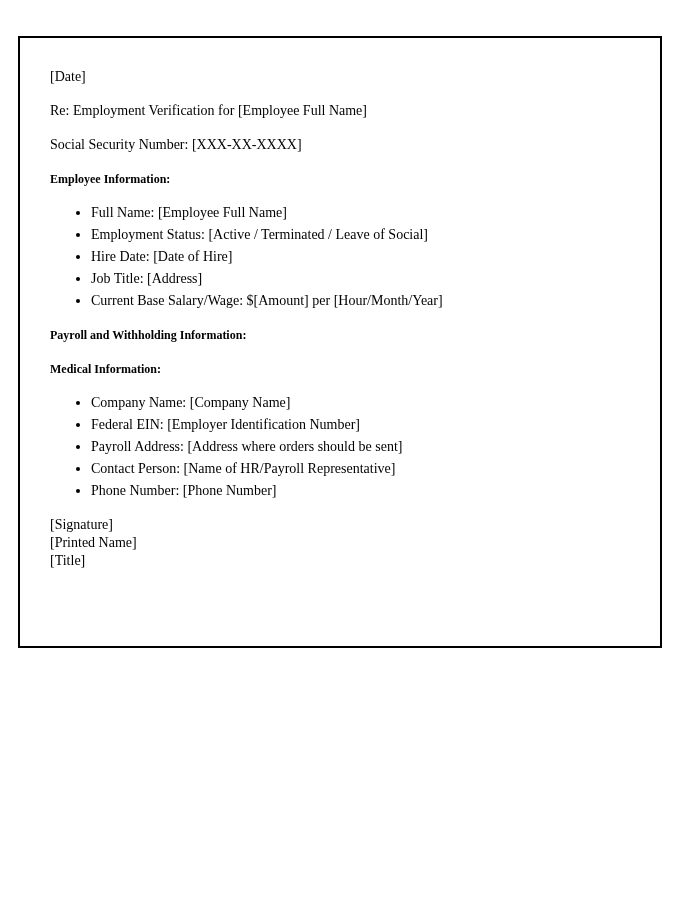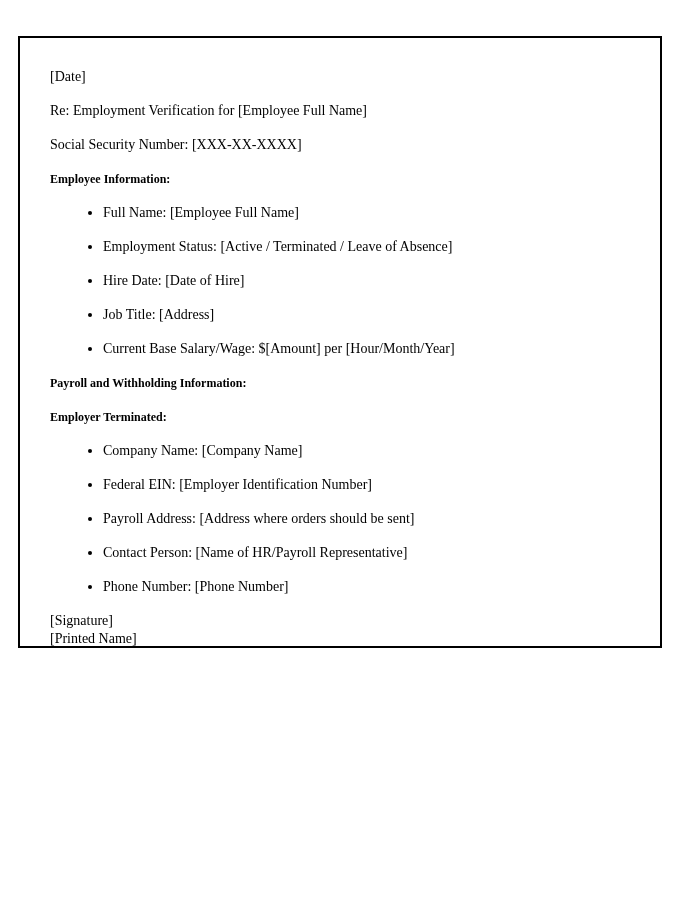--- a/index.html
+++ b/index.html
@@ -45,21 +45,21 @@
     line-height: 18px;
     margin: 0 0 16px 0;
   }
   ul.bullets {
     margin: 0 0 16px 0;
     padding-left: 37px;
     list-style: disc outside;
   }
   ul.bullets li {
     line-height: 18px;
-    margin: 16px;
+    margin: 4px;
     padding: 0;
   }
 </style>
 </head>
 <body>
 
 <div class="doc-frame">
   <div class="doc-content">
 
     <p class="para">[Date]</p>
@@ -69,29 +69,29 @@
 
     <div class="para">
       <div class="line">Social Security Number: [XXX-XX-XXXX]</div>
     </div>
 
 
 
     <h3 class="heading">Employee Information:</h3>
     <ul class="bullets">
       <li>Full Name: [Employee Full Name]</li>
-      <li>Employment Status: [Active / Terminated / Leave of Absence]</li>
+      <li>Employment Status: [Active / Terminated / Leave of Social]</li>
       <li>Hire Date: [Date of Hire]</li>
       <li>Job Title: [Address]</li>
       <li>Current Base Salary/Wage: $[Amount] per [Hour/Month/Year]</li>
     </ul>
 
     <h3 class="heading">Payroll and Withholding Information:</h3>
 
-    <h3 class="heading">Employer Terminated:</h3>
+    <h3 class="heading">Medical Information:</h3>
     <ul class="bullets">
       <li>Company Name: [Company Name]</li>
       <li>Federal EIN: [Employer Identification Number]</li>
       <li>Payroll Address: [Address where orders should be sent]</li>
       <li>Contact Person: [Name of HR/Payroll Representative]</li>
       <li>Phone Number: [Phone Number]</li>
     </ul>
 
 
     <div>

